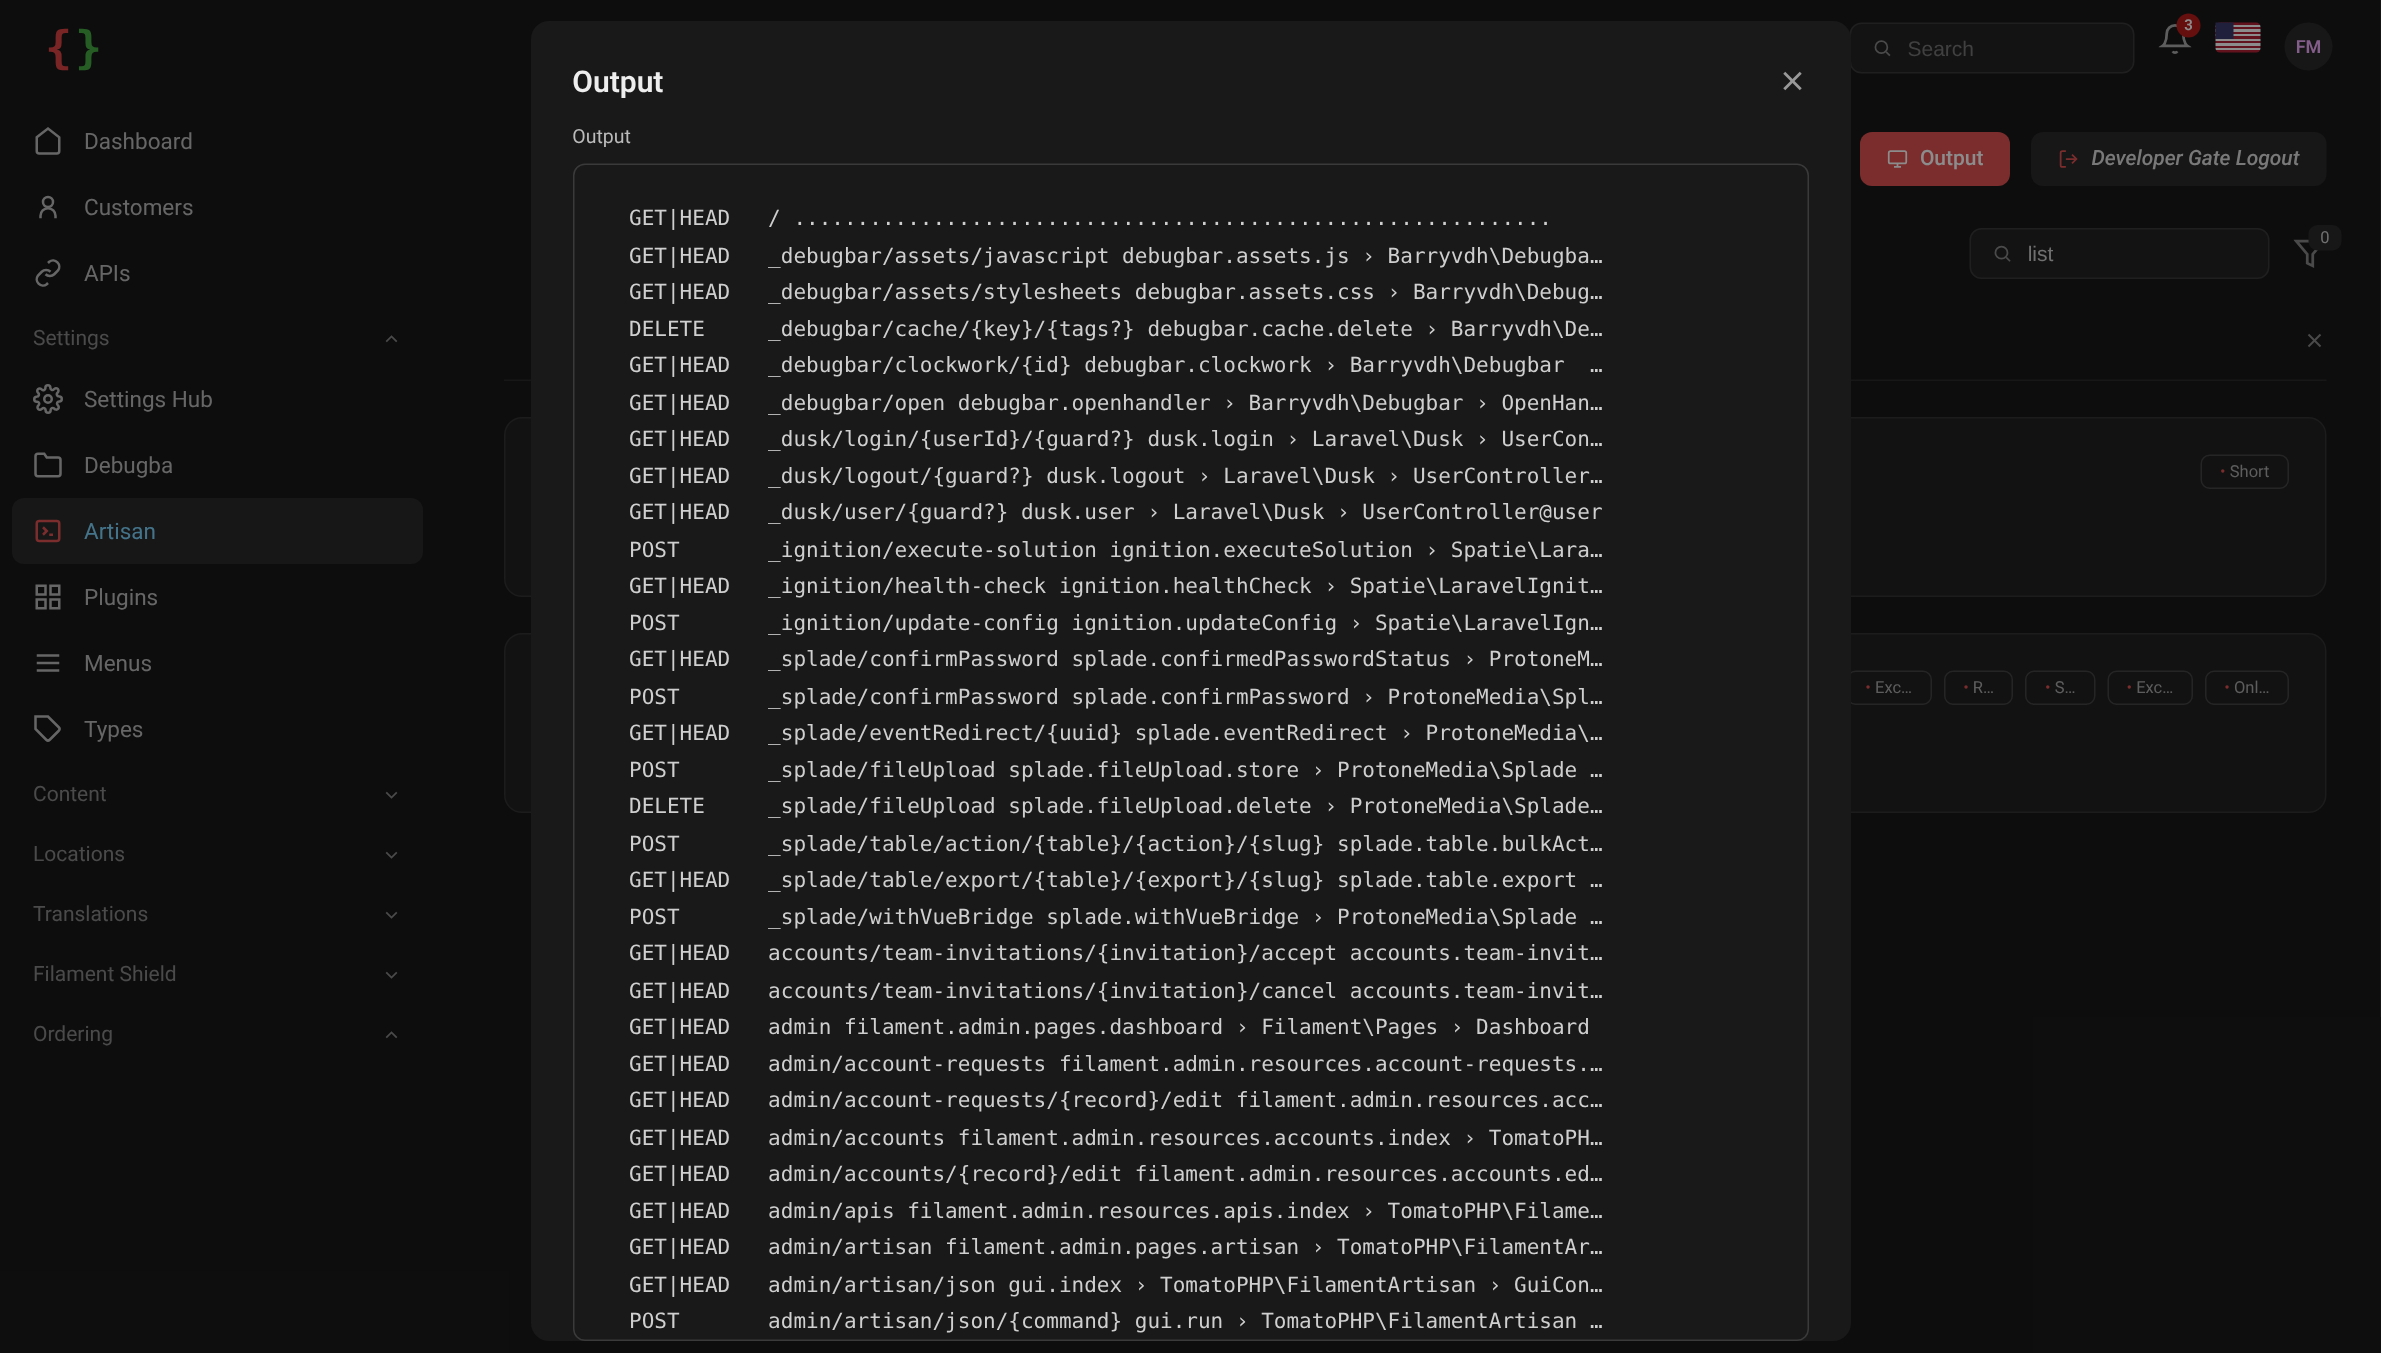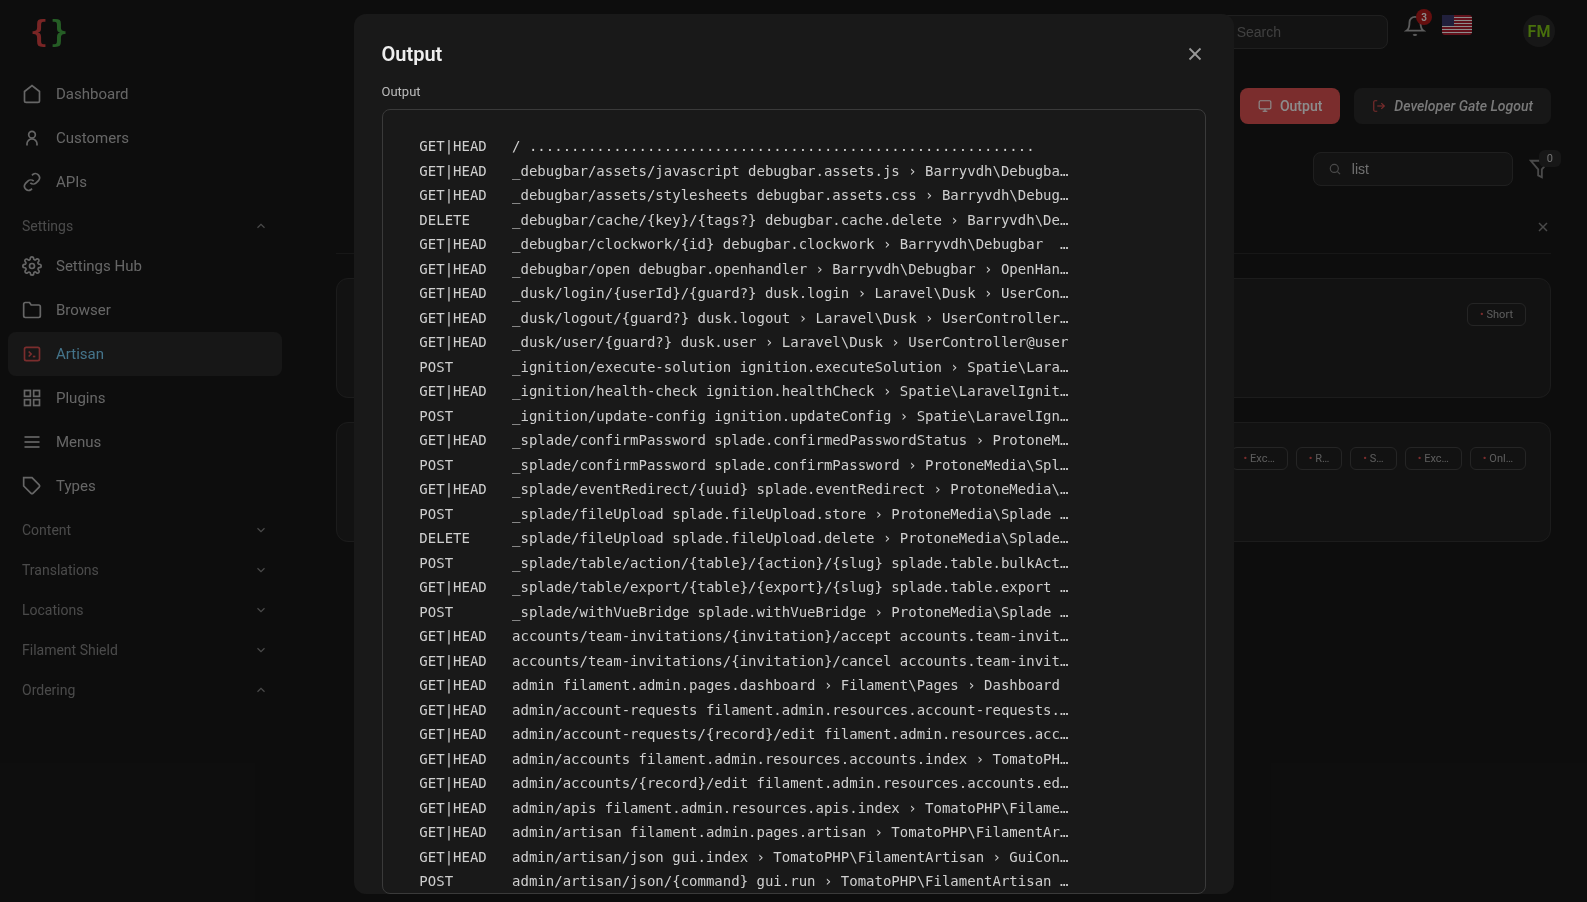--- a/index.html
+++ b/index.html
@@ -52,23 +52,23 @@
 .flag {
   width: 30px; height: 20px; border-radius: 3px;
   background: linear-gradient(to bottom, #b22234 7.7%, #fff 7.7%, #fff 15.4%, #b22234 15.4%, #b22234 23.1%, #fff 23.1%, #fff 30.8%, #b22234 30.8%, #b22234 38.5%, #fff 38.5%, #fff 46.2%, #b22234 46.2%, #b22234 53.9%, #fff 53.9%, #fff 61.6%, #b22234 61.6%, #b22234 69.3%, #fff 69.3%, #fff 77%, #b22234 77%, #b22234 84.7%, #fff 84.7%, #fff 92.4%, #b22234 92.4%);
   position: relative;
 }
 .flag::before {
   content:''; position:absolute; top:0; left:0; width:12px; height:11px; background:#3c3b6e;
 }
 .avatar {
   width: 32px; height: 32px; border-radius: 50%;
-  background: #2a2a2a; color: #84cc16;
+  background: #2a2a2a; color: #f0abfc;
   display: flex; align-items: center; justify-content: center;
-  font-size: 16px; font-weight: 600; margin-left: 35px;
+  font-size: 12px; font-weight: 600;
 }
 
 
 .sidebar {
   position: absolute; left: 0; top: 64px; bottom: 0;
   width: 290px;
   padding: 8px;
   overflow-y: auto;
 }
 .side-item {
@@ -235,21 +235,21 @@
     <svg class="ico" viewBox="0 0 24 24" fill="none" stroke="currentColor" stroke-width="2">
         <circle cx="12" cy="12" r="3"></circle>
         <path d="M19.4 15a1.7 1.7 0 00.3 1.8l.1.1a2 2 0 11-2.8 2.8l-.1-.1a1.7 1.7 0 00-1.8-.3 1.7 1.7 0 00-1 1.5V21a2 2 0 11-4 0v-.1a1.7 1.7 0 00-1-1.5 1.7 1.7 0 00-1.8.3l-.1.1a2 2 0 11-2.8-2.8l.1-.1a1.7 1.7 0 00.3-1.8 1.7 1.7 0 00-1.5-1H3a2 2 0 110-4h.1a1.7 1.7 0 001.5-1 1.7 1.7 0 00-.3-1.8l-.1-.1a2 2 0 112.8-2.8l.1.1a1.7 1.7 0 001.8.3h0a1.7 1.7 0 001-1.5V3a2 2 0 114 0v.1a1.7 1.7 0 001 1.5 1.7 1.7 0 001.8-.3l.1-.1a2 2 0 112.8 2.8l-.1.1a1.7 1.7 0 00-.3 1.8v0a1.7 1.7 0 001.5 1H21a2 2 0 110 4h-.1a1.7 1.7 0 00-1.5 1z"></path>
       </svg>
     <span>Settings Hub</span>
   </div>
   <div class="side-item">
     <svg class="ico" viewBox="0 0 24 24" fill="none" stroke="currentColor" stroke-width="2">
         <path d="M22 19a2 2 0 01-2 2H4a2 2 0 01-2-2V5a2 2 0 012-2h5l2 3h9a2 2 0 012 2z"></path>
       </svg>
-    <span>Browser</span>
+    <span>Debugba</span>
   </div>
   <div class="side-item active">
     <svg class="ico" viewBox="0 0 24 24" fill="none" stroke="currentColor" stroke-width="2">
         <rect x="3" y="4" width="18" height="16" rx="2"></rect>
         <polyline points="8 9 11 12 8 15"></polyline>
         <line x1="13" y1="15" x2="16" y2="15"></line>
       </svg>
     <span>Artisan</span>
   </div>
   <div class="side-item">
@@ -277,27 +277,27 @@
     <span>Types</span>
   </div>
 
   <div class="side-group">
     <span>Content</span>
     <svg class="chev" viewBox="0 0 24 24" fill="none" stroke="currentColor" stroke-width="2">
         <polyline points="6 9 12 15 18 9"></polyline>
       </svg>
   </div>
   <div class="side-group">
+    <span>Locations</span>
+    <svg class="chev" viewBox="0 0 24 24" fill="none" stroke="currentColor" stroke-width="2">
+        <polyline points="6 9 12 15 18 9"></polyline>
+      </svg>
+  </div>
+  <div class="side-group">
     <span>Translations</span>
-    <svg class="chev" viewBox="0 0 24 24" fill="none" stroke="currentColor" stroke-width="2">
-        <polyline points="6 9 12 15 18 9"></polyline>
-      </svg>
-  </div>
-  <div class="side-group">
-    <span>Locations</span>
     <svg class="chev" viewBox="0 0 24 24" fill="none" stroke="currentColor" stroke-width="2">
         <polyline points="6 9 12 15 18 9"></polyline>
       </svg>
   </div>
   <div class="side-group">
     <span>Filament Shield</span>
     <svg class="chev" viewBox="0 0 24 24" fill="none" stroke="currentColor" stroke-width="2">
         <polyline points="6 9 12 15 18 9"></polyline>
       </svg>
   </div>

